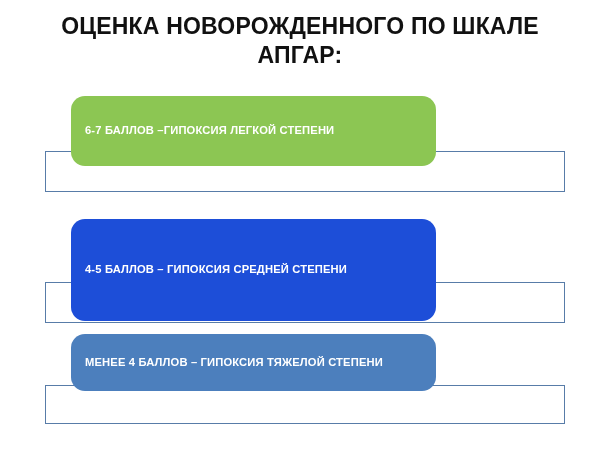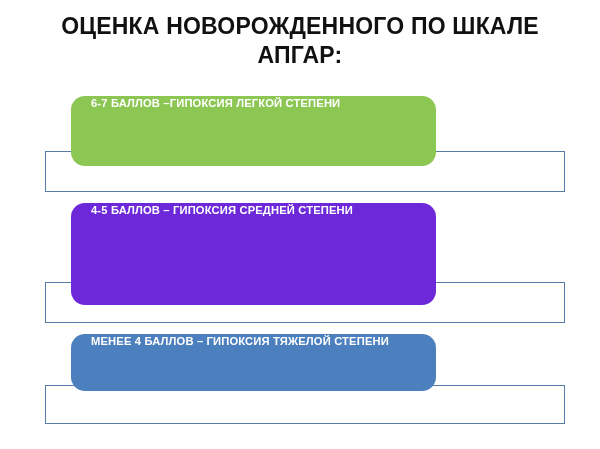--- a/index.html
+++ b/index.html
@@ -50,32 +50,33 @@
   #outline-rect-3 { top: 385px; height: 39px; }
 
   
   .callout {
     position: absolute;
     left: 71px;
     width: 365px;
     border-radius: 14px;
     box-sizing: border-box;
     display: flex;
-    padding: 0 20px;
+    align-items: center;
+    padding: 0 14px;
   }
   .callout-text {
     color: #ffffff;
     font-size: 11.2px;
     line-height: 15.5px;
     font-weight: bold;
     letter-spacing: 0.15px;
   }
 
   #callout-green  { top: 96px;  height: 70px; background: #8CC653; }
-  #callout-pink   { top: 203px; height: 102px; background: #6d28d9; }
+  #callout-pink   { top: 219px; height: 102px; background: #1d4ed8; }
   #callout-blue   { top: 334px; height: 57px; background: #4C7FBD; }
 </style>
 </head>
 <body>
 
 <div id="slide">
 
   <div id="slide-title">ОЦЕНКА НОВОРОЖДЕННОГО ПО ШКАЛЕ
 АПГАР:</div>
 

